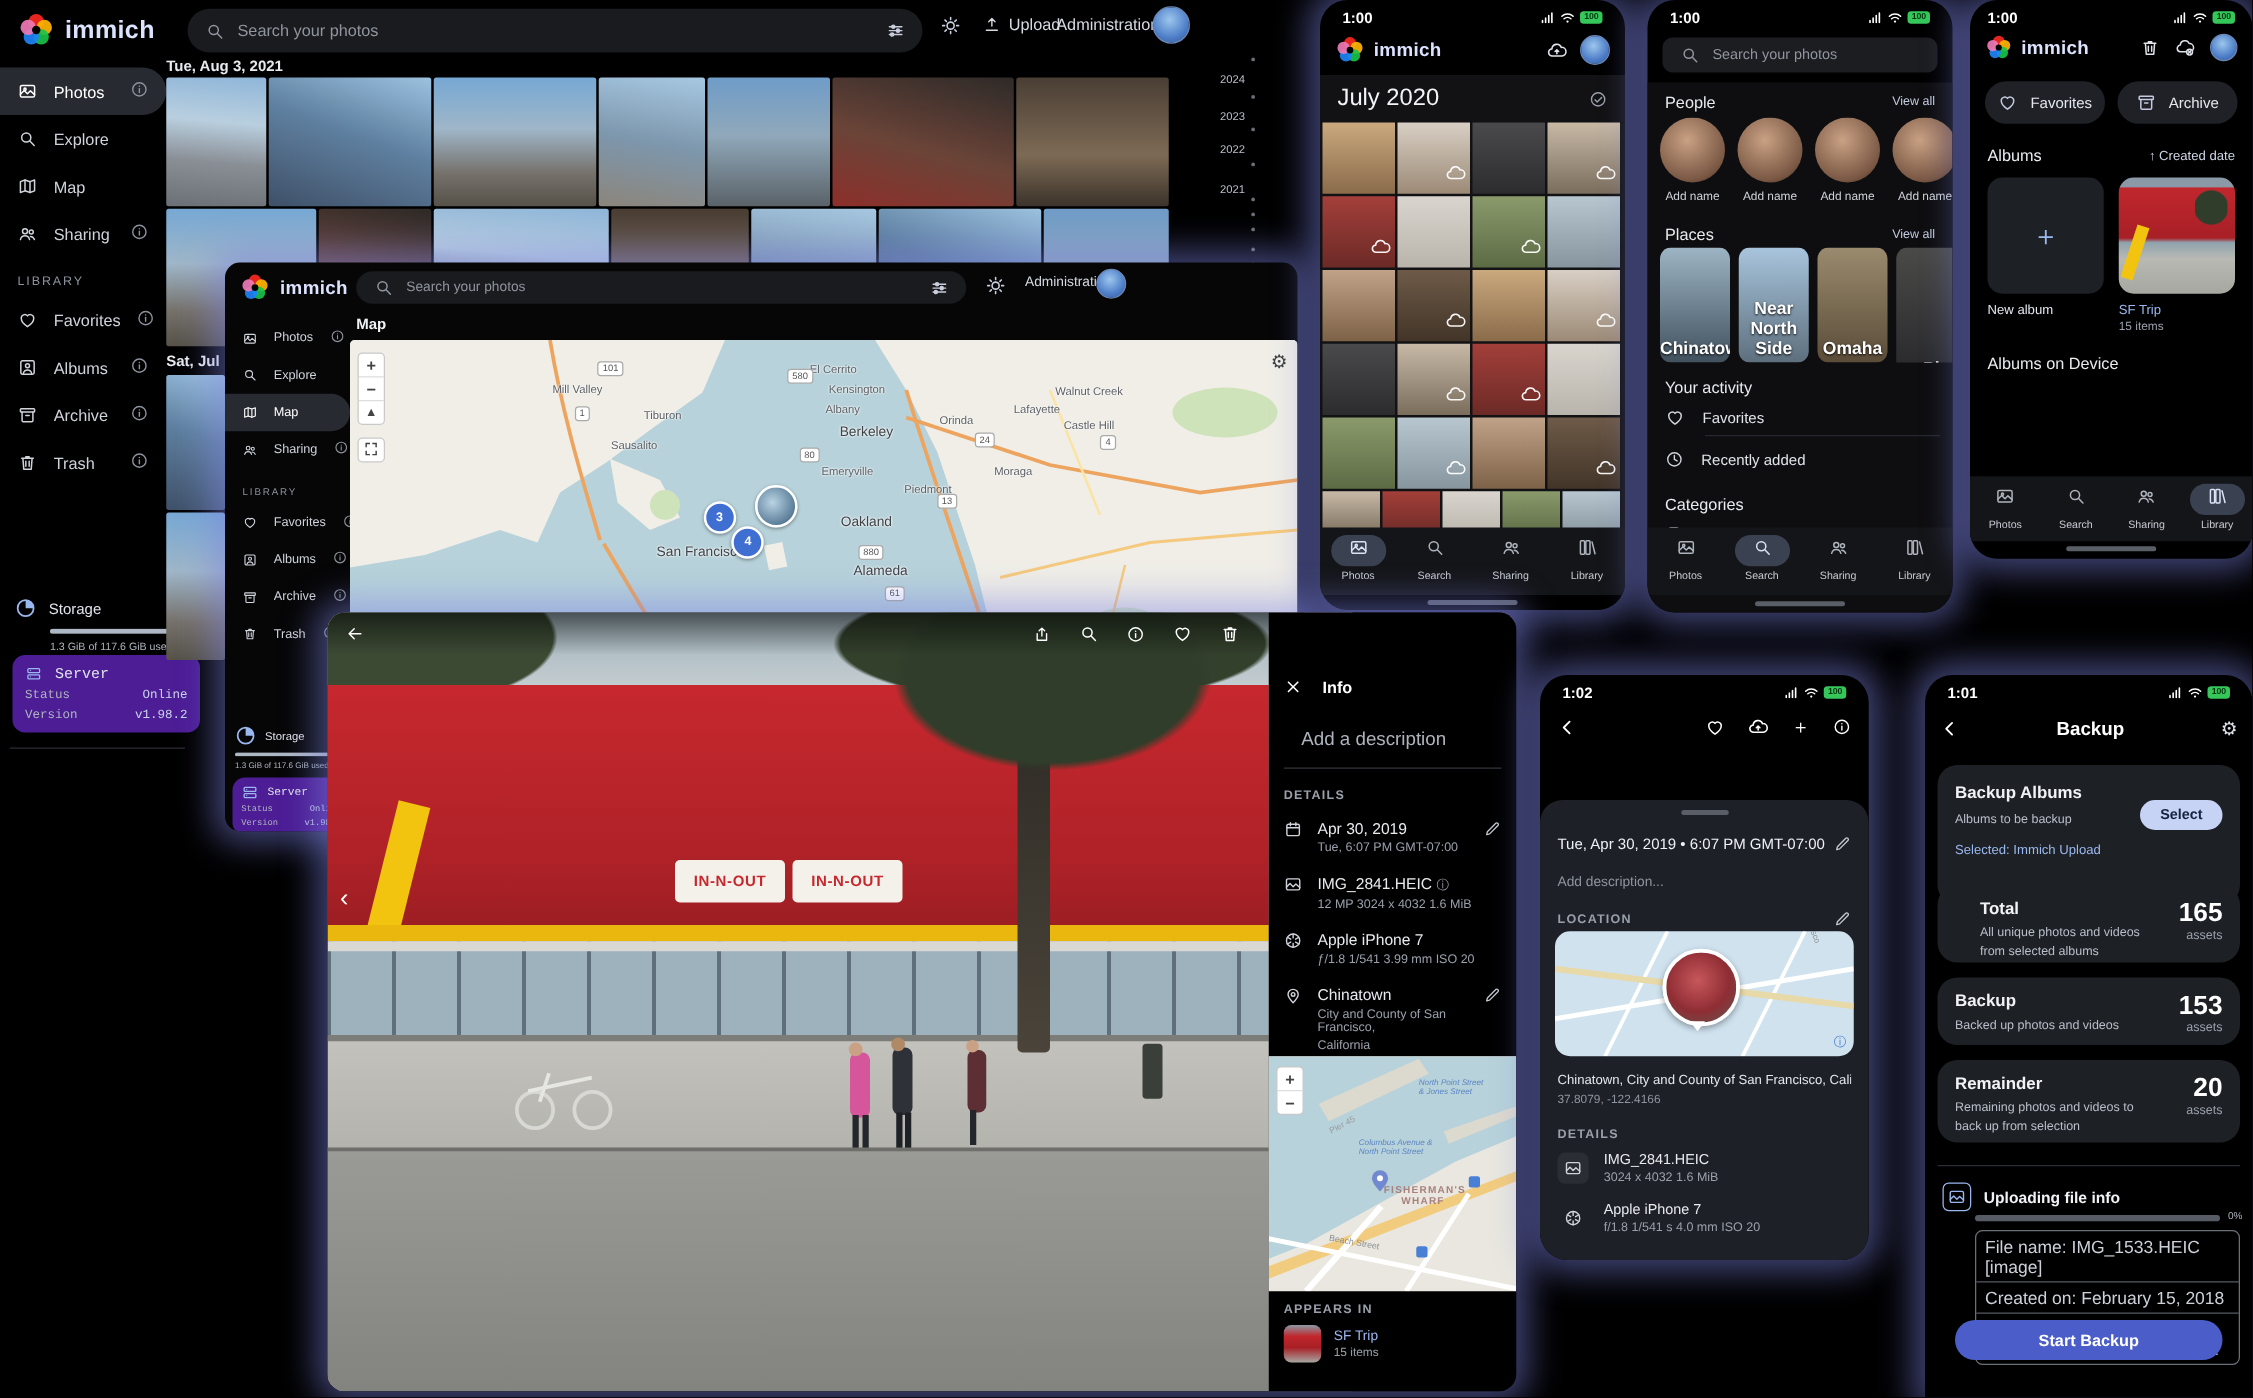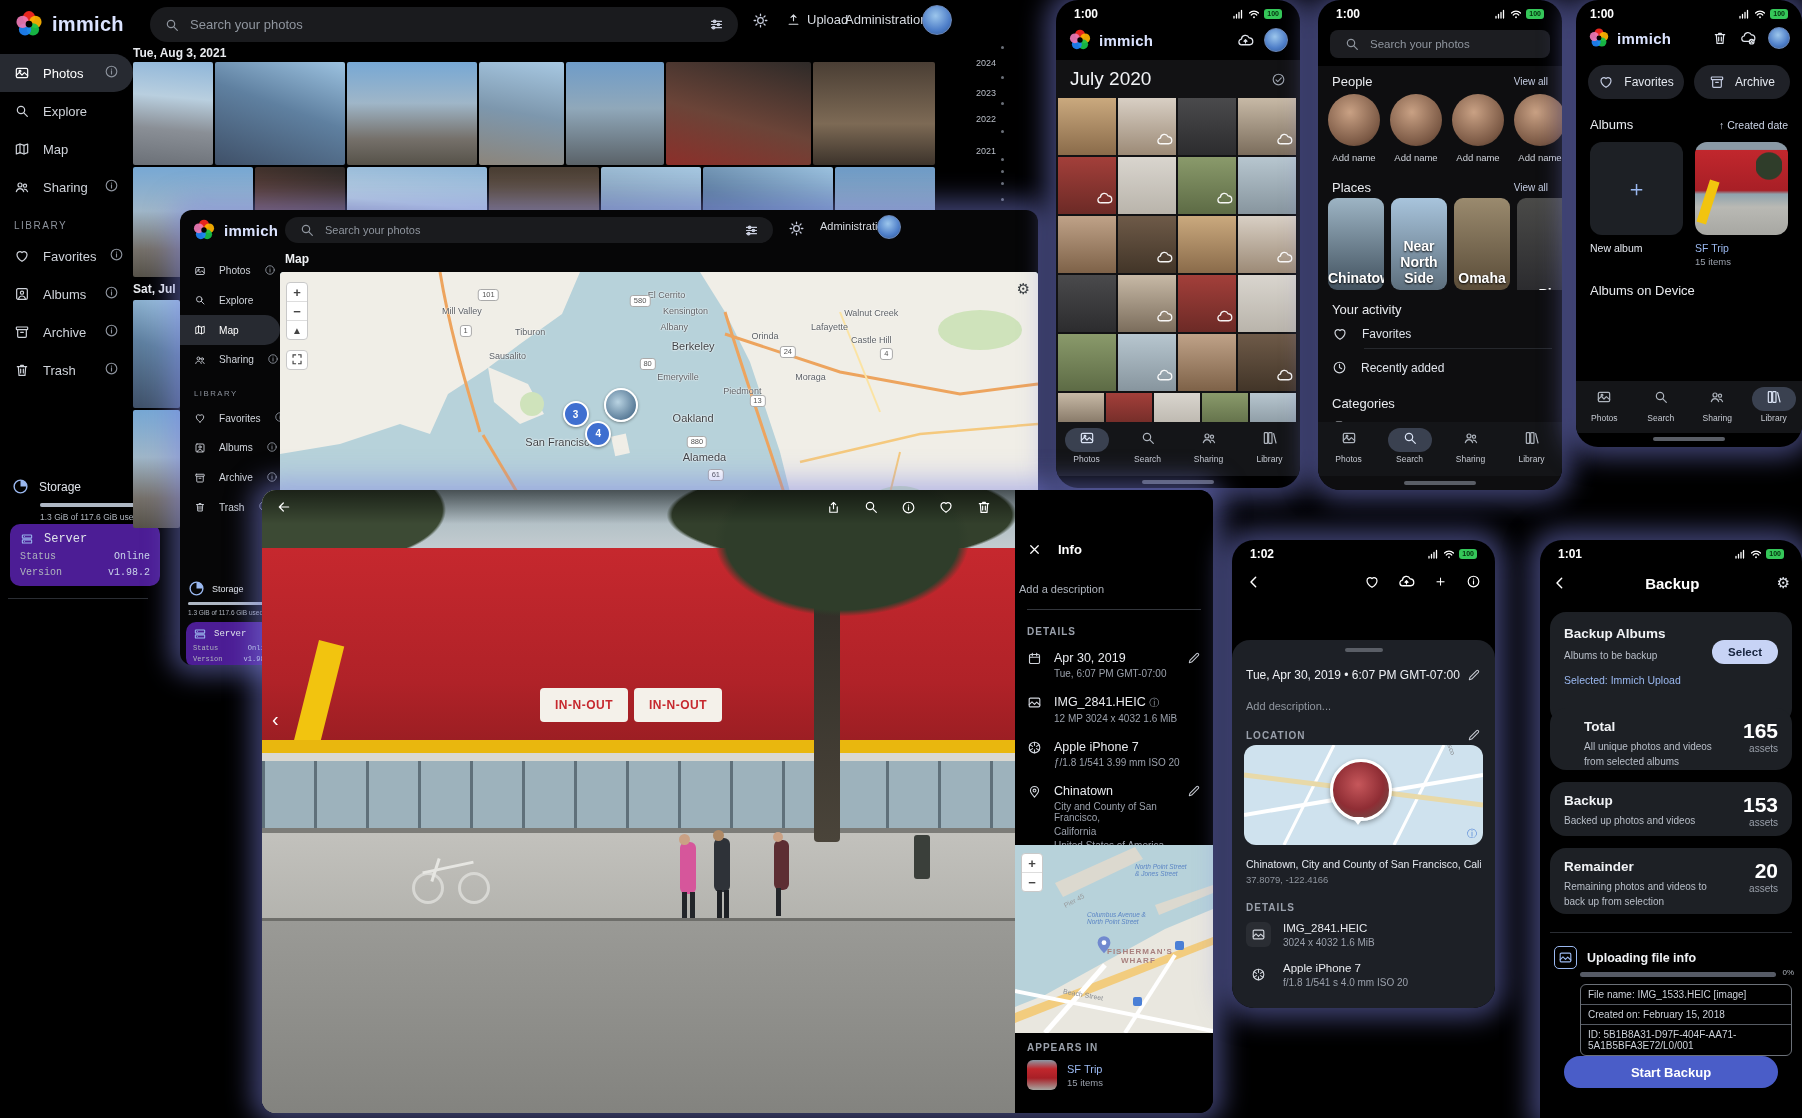--- a/index.html
+++ b/index.html
@@ -62,21 +62,21 @@
   .card5{background:#1d2025;border-radius:16px;position:absolute;left:10px;right:10px;}
   .c5title{font-size:13.5px;font-weight:bold;color:#f0f2f5;}
   .c5desc{font-size:10px;color:#b9bfc9;line-height:1.45;}
   .c5val{font-size:21px;font-weight:bold;color:#fff;text-align:right;}
   .c5unit{font-size:10px;color:#9aa0ab;text-align:right;}
   .detlbl{font-size:10px;letter-spacing:1px;color:#9aa0ab;font-weight:bold;}
   .inforow{display:flex;gap:12px;align-items:flex-start;color:#cfd3da;}
   .inforow .t1{font-size:12.5px;color:#e8eaee;}
   .inforow .t2{font-size:10px;color:#9aa0ab;margin-top:3px;}
   .bluetxt{color:#9ab8f0;}
-  .upl-box{border:1px solid #6b7078;border-radius:6px;font-size:10px;color:#ccd1d9;}
+  .upl-box{border:1px solid #6b7078;border-radius:6px;font-size:14px;color:#ccd1d9;}
   .upl-box div{padding:4px 7px;border-top:1px solid #565b63;}
   .upl-box div:first-child{border-top:none;}
   
   .innout{position:absolute;inset:0;background:#b9b9b4;overflow:hidden;}
 </style>
 </head>
 <body>
 
 <div class="canvas">
 
@@ -1056,21 +1056,21 @@
 
     <div class="abs" style="left:753px;top:0;width:198px;height:623px;background:#000;">
       <div style="display:flex;align-items:center;gap:16px;padding:52px 12px 0;color:#fff;">
         <span class="ic" id="v-close" style="color: rgb(255, 255, 255);">
             <svg width="15" height="15" viewBox="0 0 24 24" fill="none" stroke="currentColor" stroke-width="2" stroke-linecap="round" stroke-linejoin="round">
               <path d="M6 6l12 12M18 6 6 18"></path>
             </svg>
           </span>
         <span style="font-size:13px;font-weight:bold;">Info</span>
       </div>
-      <div style="padding:26px 4px 0;font-size:11px;color:#aeb4bd;">Add a description</div>
+      <div style="padding:26px 26px 0;font-size:15px;color:#aeb4bd;">Add a description</div>
       <div style="margin:14px 12px 0;border-top:1px solid #33363c;"></div>
       <div class="detlbl" style="padding:16px 12px 0;">DETAILS</div>
 
       <div class="inforow" style="padding:14px 12px 0;">
         <span class="ic" id="v-cal" style="color: rgb(207, 211, 218);">
             <svg width="15" height="15" viewBox="0 0 24 24" fill="none" stroke="currentColor" stroke-width="1.8" stroke-linecap="round" stroke-linejoin="round">
               <rect x="4" y="5.5" width="16" height="14.5" rx="2"></rect>
               <path d="M4 10h16M8.5 3.5v4M15.5 3.5v4"></path>
             </svg>
           </span>

